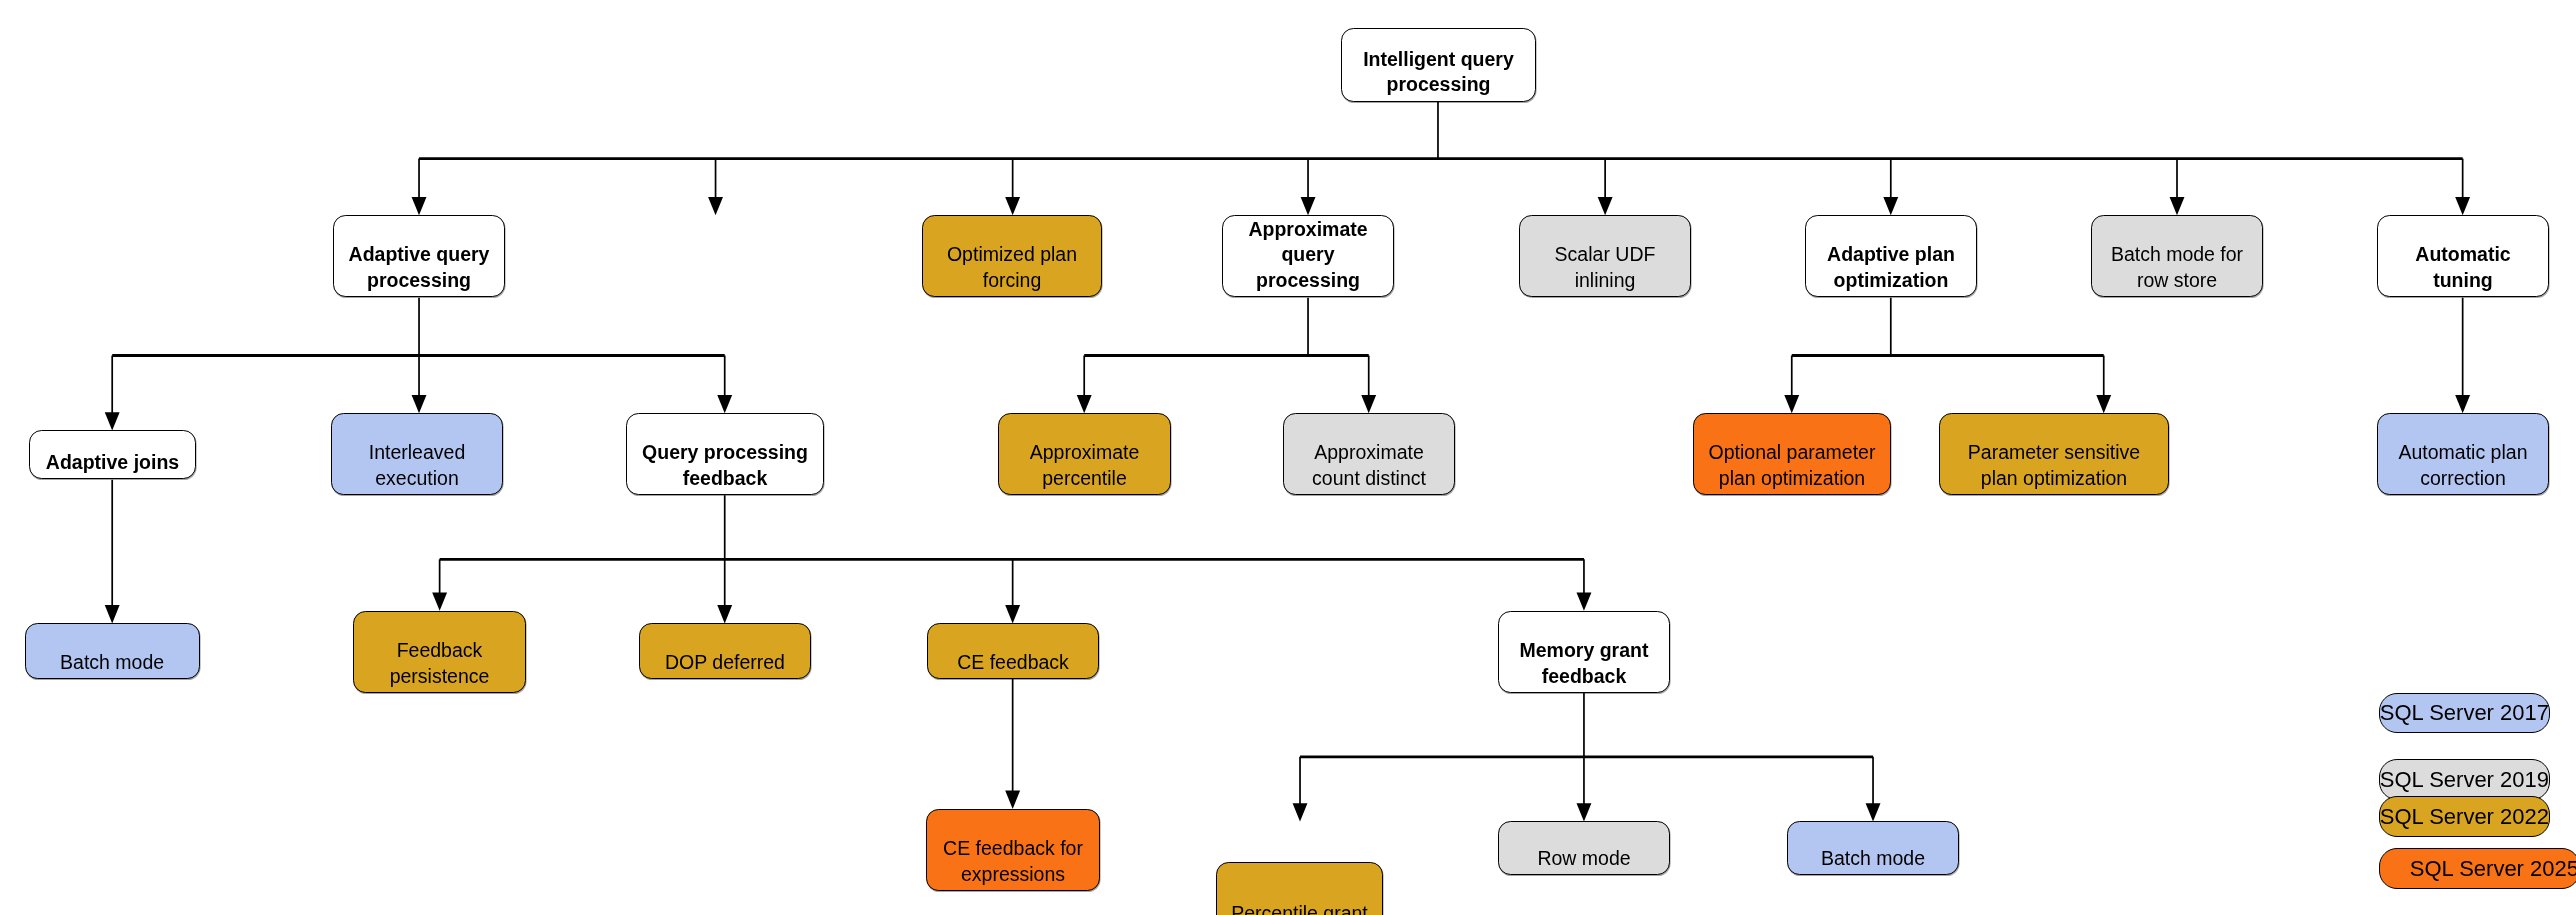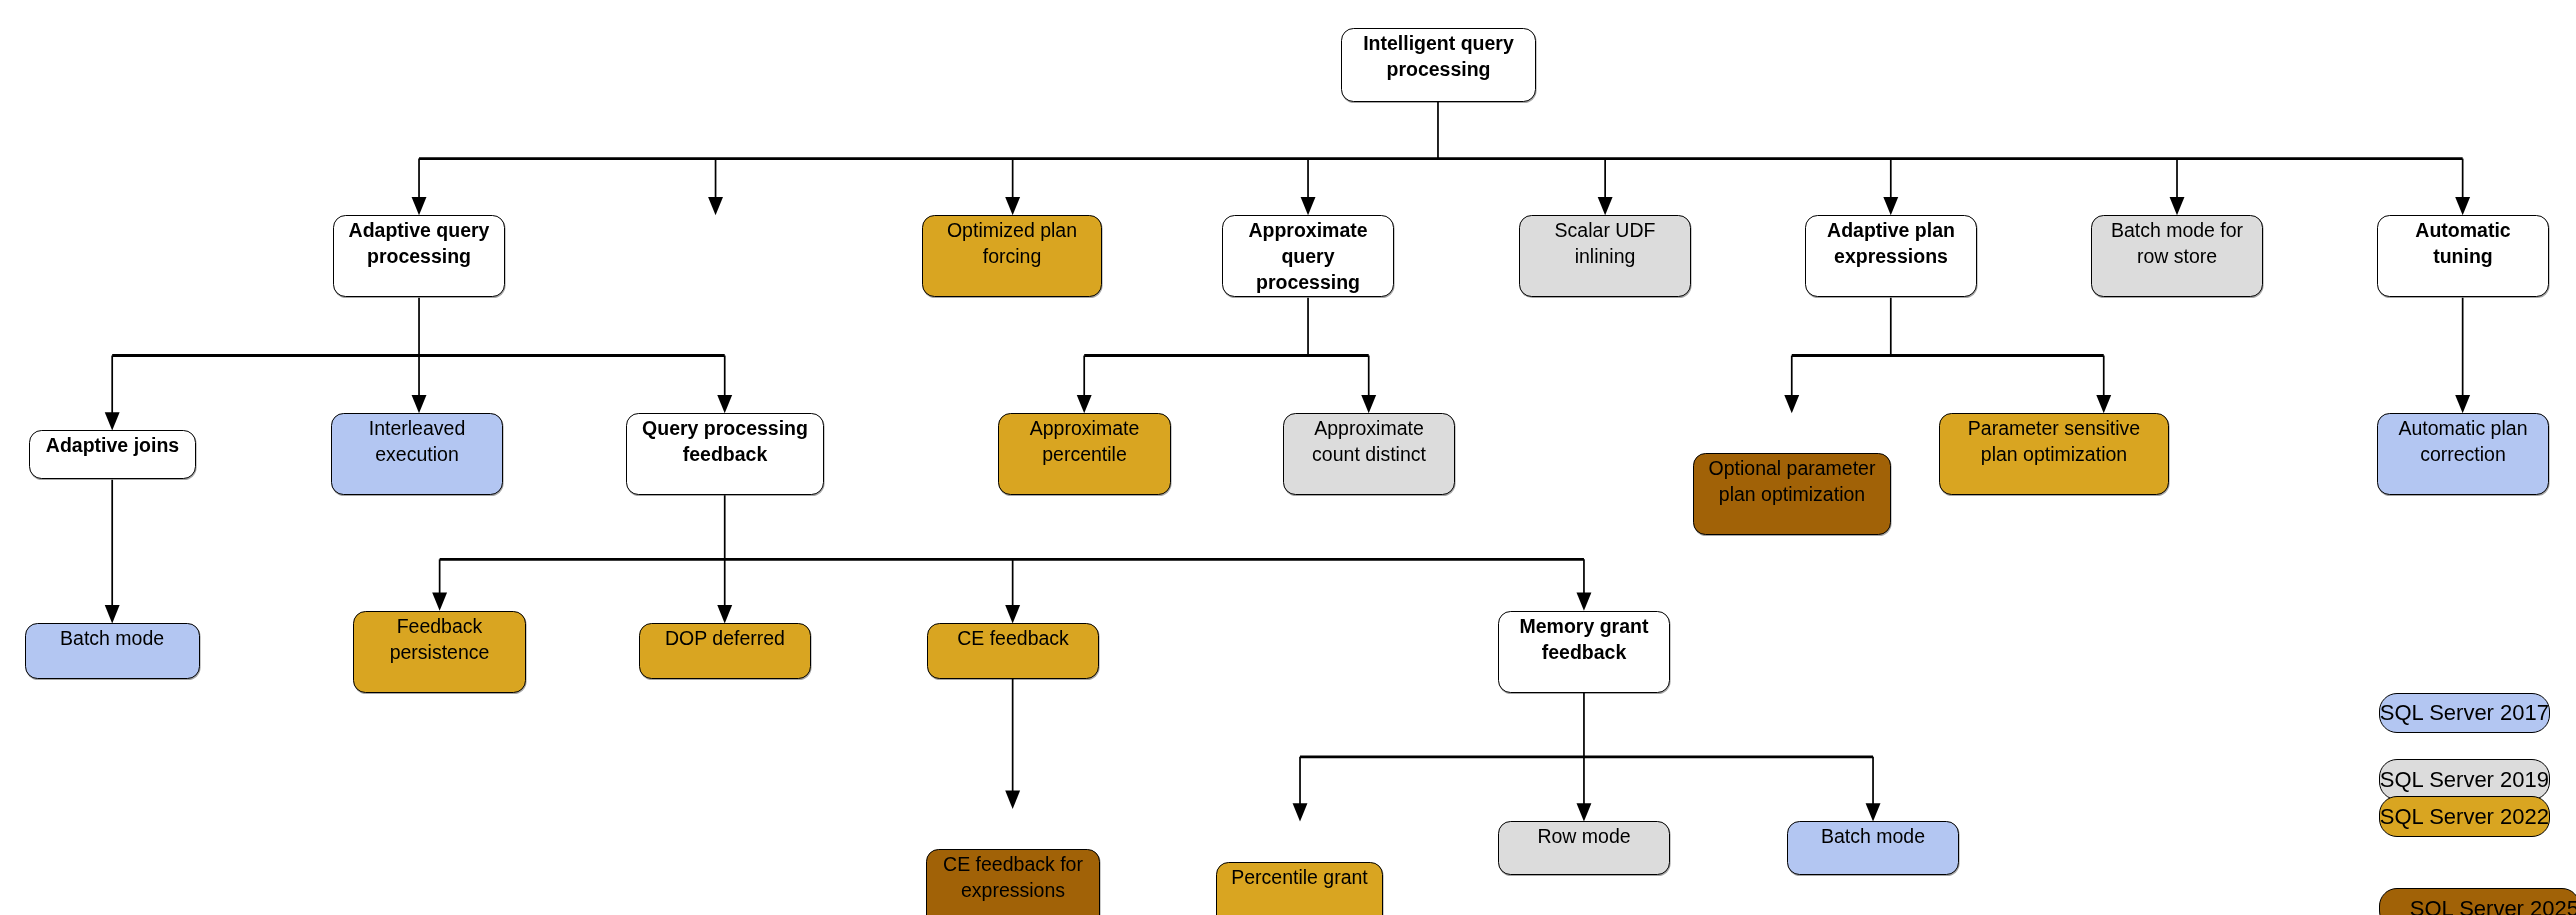--- a/index.html
+++ b/index.html
@@ -6,37 +6,37 @@
   .canvas{
     position:relative;
     width:2576px;height:916px;
     background:#ffffff;
     font-family:"Liberation Sans", sans-serif;
     overflow:hidden;
   }
   .edges{position:absolute;left:0;top:0;width:2576px;height:916px;}
   .node{
     position:absolute;
-    display:flex;align-items:flex-start;justify-content:center;
+    display:flex;align-items:flex-end;justify-content:center;
     text-align:center;
     border:1.7px solid #000;
     border-radius:12.6px;
     background:#fff;
     color:#000;
     font-size:19.5px;line-height:1.32;
     white-space:pre-line;
     box-shadow:0.6px 1.1px 0.6px rgba(0,0,0,0.35);
     box-sizing:border-box;
     padding:2.3px 5.7px;
   }
   .parent{font-weight:bold;background:#ffffff;}
   .v2017{background:#b3c6f2;}
   .v2019{background:#dcdcdc;}
   .v2022{background:#d9a521;}
-  .v2025{background:#a16207;margin-top:40px;}
+  .v2025{background:#f97316;}
   .legend-item{
     position:absolute;
     display:flex;align-items:center;justify-content:flex-end;
     border:1.7px solid #000;border-radius:18px;
     font-size:22px;
     box-sizing:border-box;
     white-space:nowrap;
   }
 </style>
 </head>
@@ -120,21 +120,21 @@
 
   <div class="node parent" style="left:333px;top:215px;width:172px;height:82px"><span>Adaptive query
 processing</span></div>
   <div class="node v2022" style="left:922px;top:215px;width:180px;height:82px"><span>Optimized plan
 forcing</span></div>
   <div class="node parent" style="left:1222px;top:215px;width:172px;height:82px"><span>Approximate
 query processing</span></div>
   <div class="node v2019" style="left:1519px;top:215px;width:172px;height:82px"><span>Scalar UDF
 inlining</span></div>
   <div class="node parent" style="left:1805px;top:215px;width:172px;height:82px"><span>Adaptive plan
-expressions</span></div>
+optimization</span></div>
   <div class="node v2019" style="left:2091px;top:215px;width:172px;height:82px"><span>Batch mode for
 row store</span></div>
   <div class="node parent" style="left:2377px;top:215px;width:172px;height:82px"><span>Automatic
 tuning</span></div>
 
   <div class="node parent" style="left:29px;top:430px;width:167px;height:49px"><span>Adaptive joins</span></div>
   <div class="node v2017" style="left:331px;top:413px;width:172px;height:82px"><span>Interleaved
 execution</span></div>
   <div class="node parent" style="left:626px;top:413px;width:198px;height:82px"><span>Query processing
 feedback</span></div>

